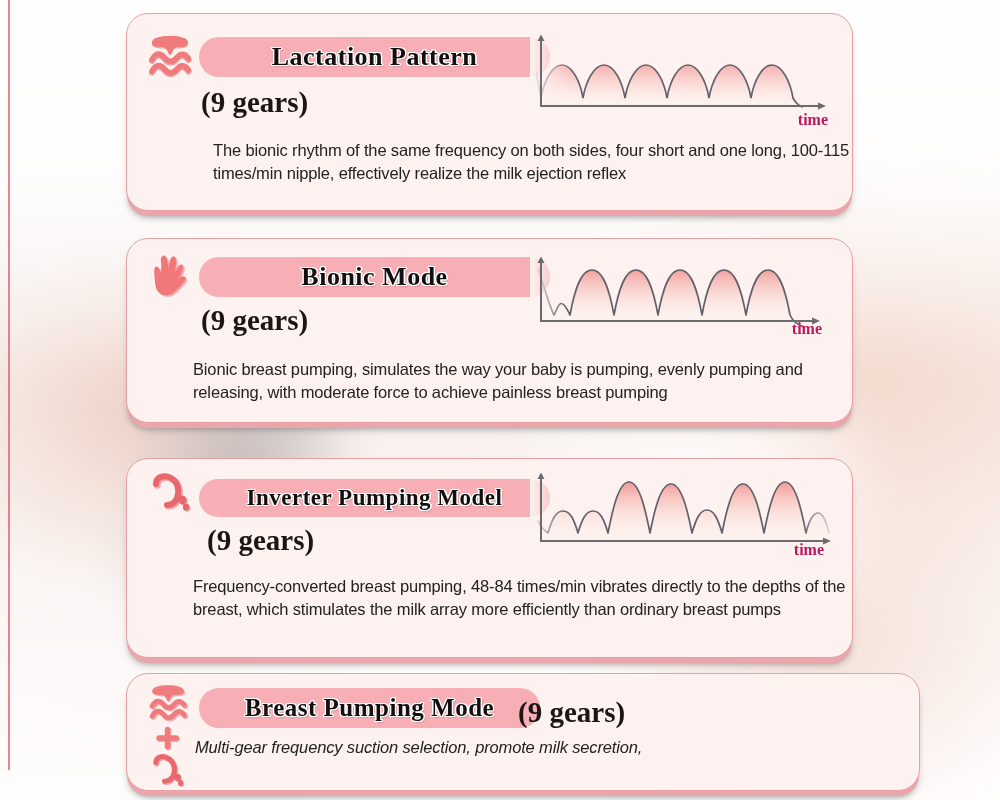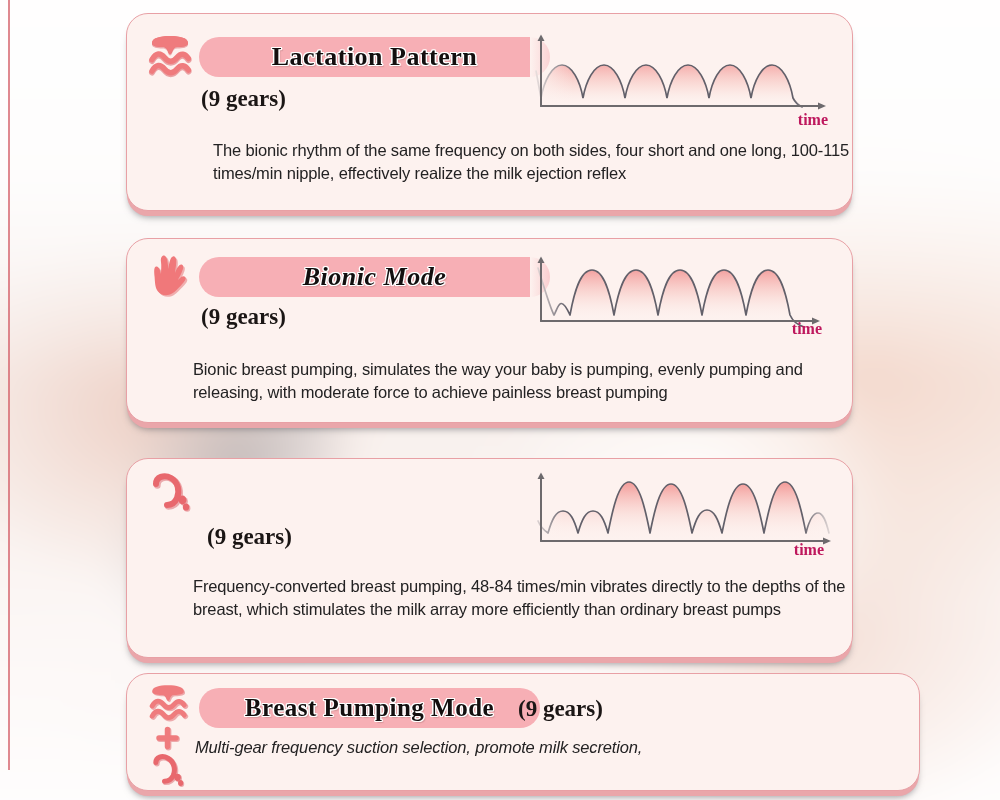--- a/index.html
+++ b/index.html
@@ -85,21 +85,21 @@
     white-space:nowrap;
     -webkit-text-stroke:0px;
     text-shadow:
       1.3px 0 0 #fff, -1.3px 0 0 #fff, 0 1.3px 0 #fff, 0 -1.3px 0 #fff,
       1px 1px 0 #fff, -1px 1px 0 #fff, 1px -1px 0 #fff, -1px -1px 0 #fff,
       2px 2px 1px rgba(160,110,110,.35);
   }
   .gears{
     position:absolute;
     font-family:"Liberation Serif",serif;
-    font-weight:bold;font-size:23px;color:#1b1615;
+    font-weight:bold;font-size:29px;color:#1b1615;
     white-space:nowrap;
   }
   .desc{
     position:absolute;
     font-family:"Liberation Sans",sans-serif;
     font-size:16.5px;line-height:23px;color:#232223;
     letter-spacing:-0.15px;
   }
 
   
@@ -190,21 +190,21 @@
 
       <div class="icon-col" style="top:13px;">
         <svg class="ic" width="44" height="48" viewBox="0 0 44 48">
           <g>
             <path d="M13 10 C12 4 16 2 18 5 C19.6 7.4 20 13 20.4 17 C21 12 22 5 25 4.4 C28 3.8 28.6 8 28 13 C27.6 16.4 27.2 19 27 21 C28.6 17 31 12 33.6 12.6 C36.6 13.4 35 18 33 22 C31.6 24.8 30.6 26.6 30 28 C32 25.6 35 23 37 24.8 C39 26.6 36.4 30 33 33.4 C29.8 36.6 27.4 39.6 24 41.6 C19 44.6 12.6 43.4 9.6 39 C7 35.2 7 30 6.6 25 C6.2 20 5.6 15.6 8 14.6 C10.6 13.6 12 17.8 13 22 C13 18 13.6 14 13 10 Z" fill="#e05a60" opacity=".45" transform="translate(1.6,1.6)"></path>
             <path d="M13 10 C12 4 16 2 18 5 C19.6 7.4 20 13 20.4 17 C21 12 22 5 25 4.4 C28 3.8 28.6 8 28 13 C27.6 16.4 27.2 19 27 21 C28.6 17 31 12 33.6 12.6 C36.6 13.4 35 18 33 22 C31.6 24.8 30.6 26.6 30 28 C32 25.6 35 23 37 24.8 C39 26.6 36.4 30 33 33.4 C29.8 36.6 27.4 39.6 24 41.6 C19 44.6 12.6 43.4 9.6 39 C7 35.2 7 30 6.6 25 C6.2 20 5.6 15.6 8 14.6 C10.6 13.6 12 17.8 13 22 C13 18 13.6 14 13 10 Z" fill="#f0787a"></path>
           </g>
         </svg>
       </div>
 
-      <div class="title-pill" style="left:72px;top:18px;width:315px;height:40px;font-style:italic;">
+      <div class="title-pill" style="left:72px;top:18px;width:315px;height:40px;">
         <span class="title-text">Bionic Mode</span>
       </div>
 
       <div class="gears" style="left:74px;top:65px;">(9 gears)</div>
 
       <div class="wave" style="left:403px;top:14px;width:306px;height:95px;">
         <svg width="306" height="95" viewBox="0 0 306 95">
           <defs>
             <linearGradient id="fill2" x1="0" y1="0" x2="0" y2="1">
               <stop offset="0%" stop-color="#f29a99" stop-opacity=".92"></stop>
@@ -242,20 +242,23 @@
             <path d="M8 13 C8 6 16 3 23 7 C30 11 32 20 29 27 C27 31.6 23 34 19 34" fill="none" stroke="#d2454f" stroke-width="6.5" stroke-linecap="round" opacity=".42" transform="translate(1.4,1.4)"></path>
             <path d="M8 13 C8 6 16 3 23 7 C30 11 32 20 29 27 C27 31.6 23 34 19 34" fill="none" stroke="#e8686d" stroke-width="6" stroke-linecap="round"></path>
             <ellipse cx="34.5" cy="29" rx="4" ry="4.4" fill="#d2454f" opacity=".42" transform="translate(1.4,1.4)"></ellipse>
             <ellipse cx="34.5" cy="29" rx="4" ry="4.4" fill="#e8686d"></ellipse>
             <ellipse cx="38" cy="36" rx="3.2" ry="3.6" fill="#d2454f" opacity=".42" transform="translate(1.2,1.2)"></ellipse>
             <ellipse cx="38" cy="36" rx="3.2" ry="3.6" fill="#e8686d"></ellipse>
           </g>
         </svg>
       </div>
 
+      <div class="title-pill" style="left:72px;top:20px;width:315px;height:38px;">
+        <span class="title-text" style="font-size:23px;">Inverter Pumping Model</span>
+      </div>
 
       <div class="gears" style="left:80px;top:65px;">(9 gears)</div>
 
       <div class="wave" style="left:403px;top:12px;width:306px;height:100px;">
         <svg width="306" height="100" viewBox="0 0 306 100">
           <defs>
             <linearGradient id="fill3" x1="0" y1="0" x2="0" y2="1">
               <stop offset="0%" stop-color="#f2918f" stop-opacity=".92"></stop>
               <stop offset="52%" stop-color="#f8c7c2" stop-opacity=".42"></stop>
               <stop offset="100%" stop-color="#fdf2ef" stop-opacity="0"></stop>

